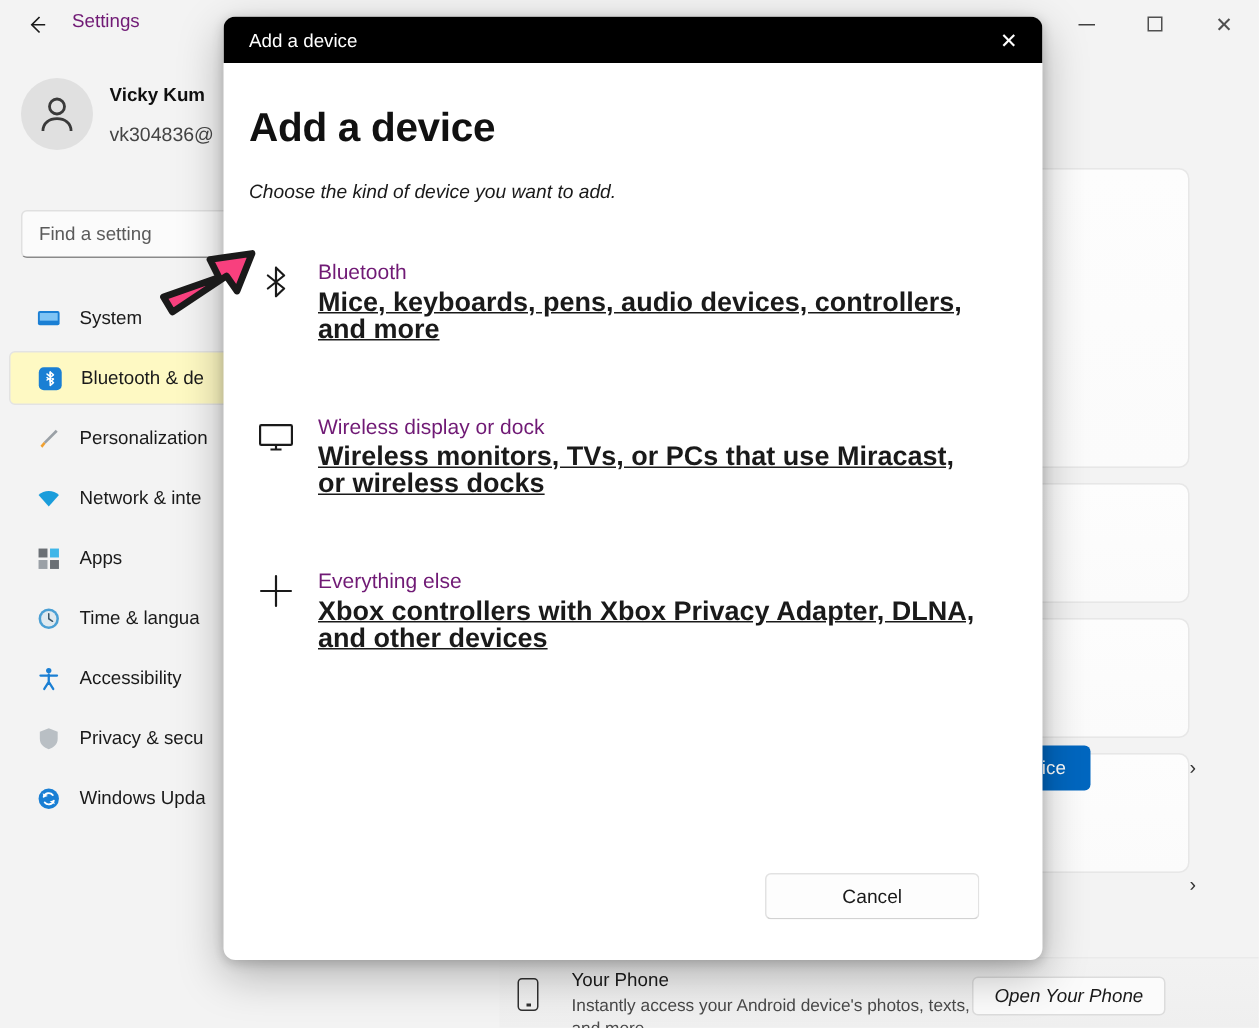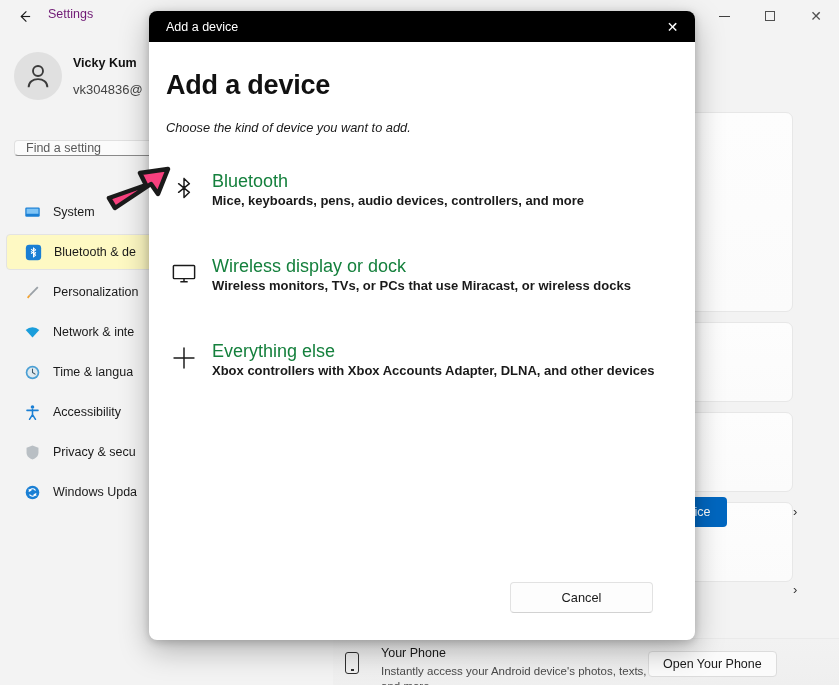--- a/index.html
+++ b/index.html
@@ -62,21 +62,21 @@
   #avatar svg { width: 30px; height: 30px; }
   #account-text { overflow: hidden; }
   #account-name {
     font-size: 12.5px; font-weight: bold; color: #111; white-space: nowrap;
   }
   #account-email {
     font-size: 13px; color: #444; white-space: nowrap; margin-top: 12px;
   }
   #search-box {
     position: absolute; left: 14px; top: 108px;
-    width: 168px; height: 16px;
+    width: 168px; height: 32px;
     background: #fbfbfb;
     border: 1px solid #e0e0e0;
     border-bottom: 1px solid #8a8a8a;
     border-radius: 4px;
     display: flex; align-items: center; padding: 0 11px;
   }
   #search-input-text { font-size: 12.5px; color: #5a5a5a; }
 
   #nav-list {
     position: absolute; left: 6px; top: 162px; width: 190px;
@@ -179,21 +179,21 @@
     position: absolute; left: 48px; top: 25px;
     width: 270px;
     font-size: 11.5px; color: #4a4a4a; line-height: 15px;
   }
   #open-phone-btn {
     position: absolute; left: 315px; top: 12px;
     height: 26px; padding: 0 14px;
     background: #fbfbfb; border: 1px solid #dcdcdc;
     border-radius: 4px;
     display: flex; align-items: center;
-    font-size: 12.5px; color: #1a1a1a; white-space: nowrap;
+    font-size: 12.5px; color: #1a1a1a; white-space: nowrap; font-style: italic;
   }
 
   
   #dialog {
     position: absolute; left: 149px; top: 11px;
     width: 546px; height: 629px;
     background: #ffffff;
     border-radius: 8px;
     box-shadow: 0 10px 30px rgba(0,0,0,0.28), 0 2px 8px rgba(0,0,0,0.18);
     overflow: hidden;
@@ -234,25 +234,25 @@
     margin-bottom: 25px;
     border-radius: 4px;
   }
   .option-icon {
     width: 28px; height: 28px; flex: none;
     display: flex; align-items: center; justify-content: center;
     margin-top: 2px;
   }
   .option-icon svg { width: 26px; height: 26px; }
   .option-title {
-    font-size: 18px; color: #15803d; line-height: 18px;
+    font-size: 14px; color: #701a75; line-height: 18px;
   }
   .option-desc {
-    font-size: 13px; color: #1a1a1a; font-weight: bold;
-    line-height: 18px; margin-top: 2px;
+    font-size: 18px; color: #1a1a1a; font-weight: bold;
+    line-height: 18px; margin-top: 2px; text-decoration: underline;
   }
   #dialog-footer {
     position: absolute; left: 0; bottom: 0;
     width: 532px; height: 86px;
     display: flex; align-items: center; justify-content: flex-end;
     padding-right: 28px;
   }
   #cancel-button {
     width: 143px; height: 31px;
     background: #fdfdfd;
@@ -349,20 +349,31 @@
 
       <div class="nav-item">
         <span class="nav-icon">
           <svg viewBox="0 0 20 20">
               <path d="M2 7 A12 12 0 0 1 18 7 L10 16 Z" fill="#1a9ddb"></path>
             </svg>
         </span>
         <span class="nav-label">Network &amp; inte</span>
       </div>
 
+      <div class="nav-item">
+        <span class="nav-icon">
+          <svg viewBox="0 0 20 20">
+              <rect x="2" y="2" width="7" height="7" fill="#6b7075"></rect>
+              <rect x="11" y="2" width="7" height="7" fill="#3fb6e8"></rect>
+              <rect x="2" y="11" width="7" height="7" fill="#9aa0a6"></rect>
+              <rect x="11" y="11" width="7" height="7" fill="#6b7075"></rect>
+            </svg>
+        </span>
+        <span class="nav-label">Apps</span>
+      </div>
 
 
       <div class="nav-item">
         <span class="nav-icon">
           <svg viewBox="0 0 20 20">
               <circle cx="10" cy="10" r="8" fill="#4a9fd4"></circle>
               <circle cx="10" cy="10" r="6" fill="#dfe9ef"></circle>
               <path d="M10 6 V10 L13 12" stroke="#3a5566" stroke-width="1.2" fill="none" stroke-linecap="round"></path>
             </svg>
         </span>
@@ -472,21 +483,21 @@
       </div>
 
       <div class="option">
         <span class="option-icon">
           <svg viewBox="0 0 24 24" fill="none" stroke="#1a1a1a" stroke-width="1.35" stroke-linecap="round">
             <path d="M12 2.8 V21.2 M2.8 12 H21.2"></path>
           </svg>
         </span>
         <div>
           <div class="option-title">Everything else</div>
-          <div class="option-desc">Xbox controllers with Xbox Accounts Adapter, DLNA, and other devices</div>
+          <div class="option-desc">Xbox controllers with Xbox Privacy Adapter, DLNA, and other devices</div>
         </div>
       </div>
 
     </div>
   </div>
 
   <div id="dialog-footer">
     <div id="cancel-button">Cancel</div>
   </div>
 </div>

